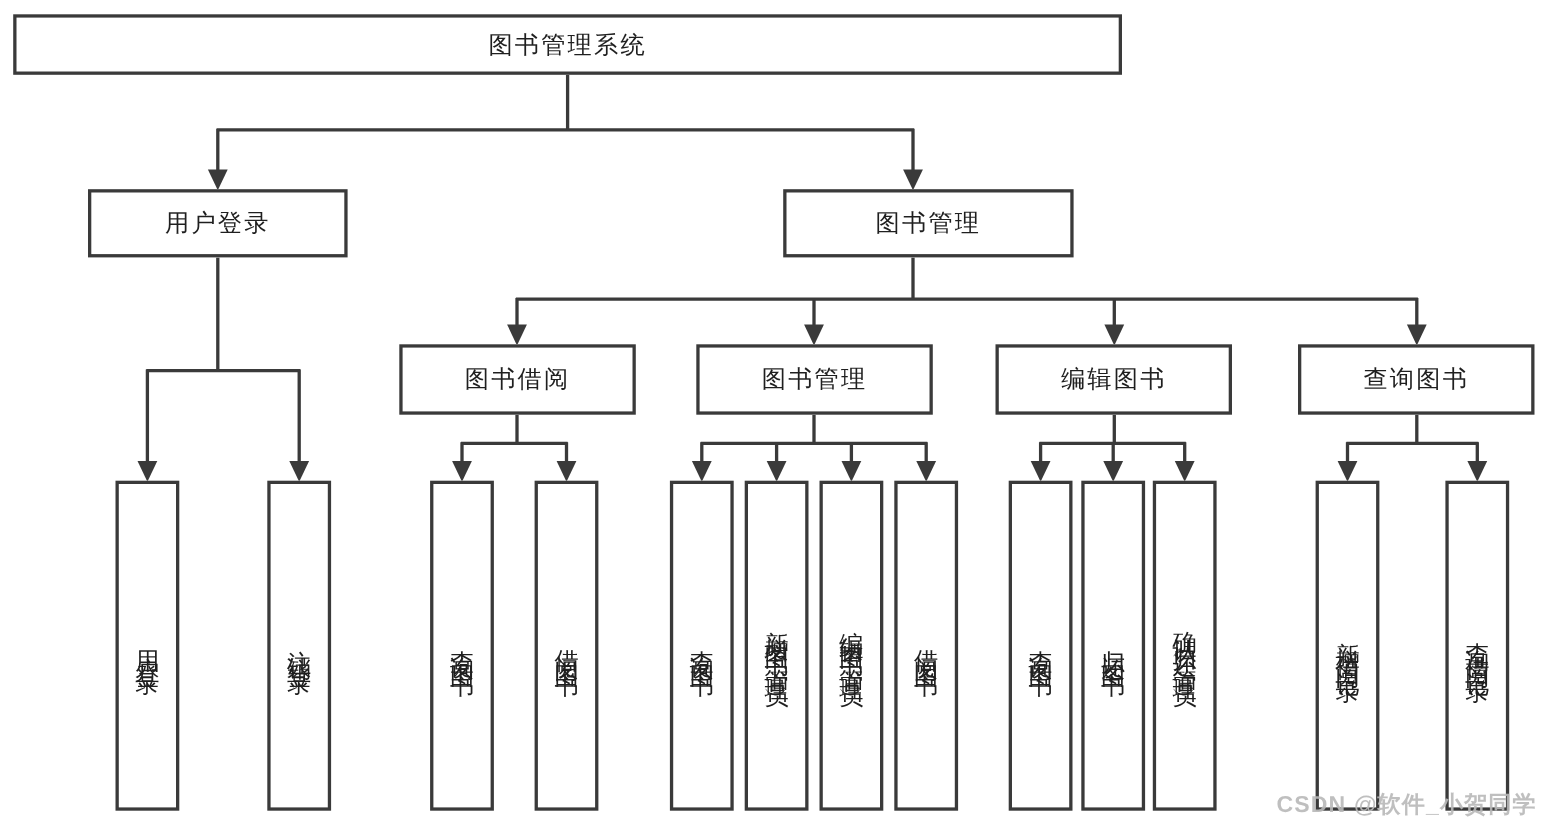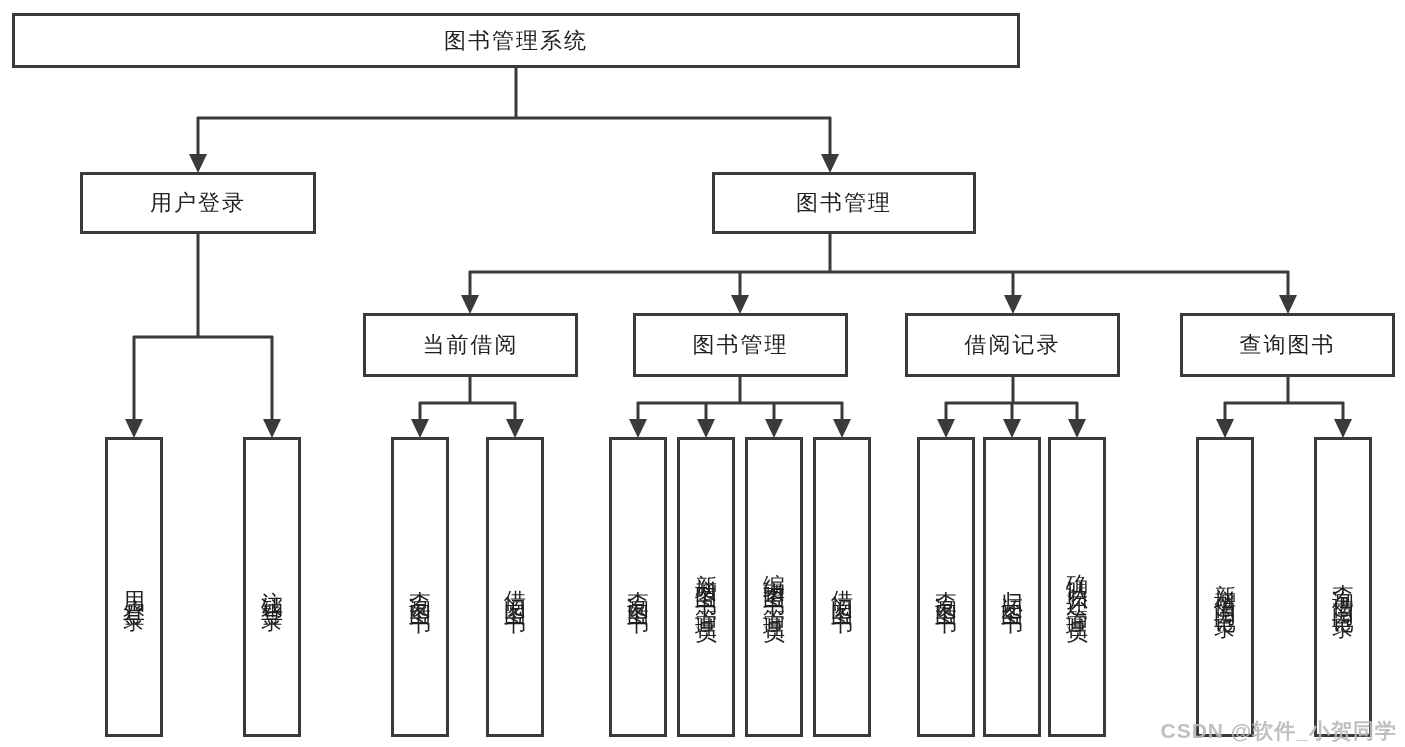--- a/index.html
+++ b/index.html
@@ -120,23 +120,23 @@
       <polygon points="1216,419 1234,419 1225,438"></polygon>
       <polygon points="1334,419 1352,419 1343,438"></polygon>
     </g>
   </svg>
 
   <div class="node h-node n-root">图书管理系统</div>
 
   <div class="node h-node n-userlogin">用户登录</div>
   <div class="node h-node n-bookmgmt">图书管理</div>
 
-  <div class="node h-node n-l3 n-newbook">当前借阅</div>
+  <div class="node h-node n-l3 n-newbook">图书借阅</div>
   <div class="node h-node n-l3 n-borrow">图书管理</div>
-  <div class="node h-node n-l3 n-current">借阅记录</div>
+  <div class="node h-node n-l3 n-current">编辑图书</div>
   <div class="node h-node n-l3 n-records">查询图书</div>
 
   <div class="node v-node n-u1">用户登录</div>
   <div class="node v-node n-u2">注销登录</div>
 
   <div class="node v-node n-n1">查询图书</div>
   <div class="node v-node n-n2">借阅图书</div>
 
   <div class="node v-node n-b1">查询图书</div>
   <div class="node v-node n-b2">新增图书（管理员）</div>

